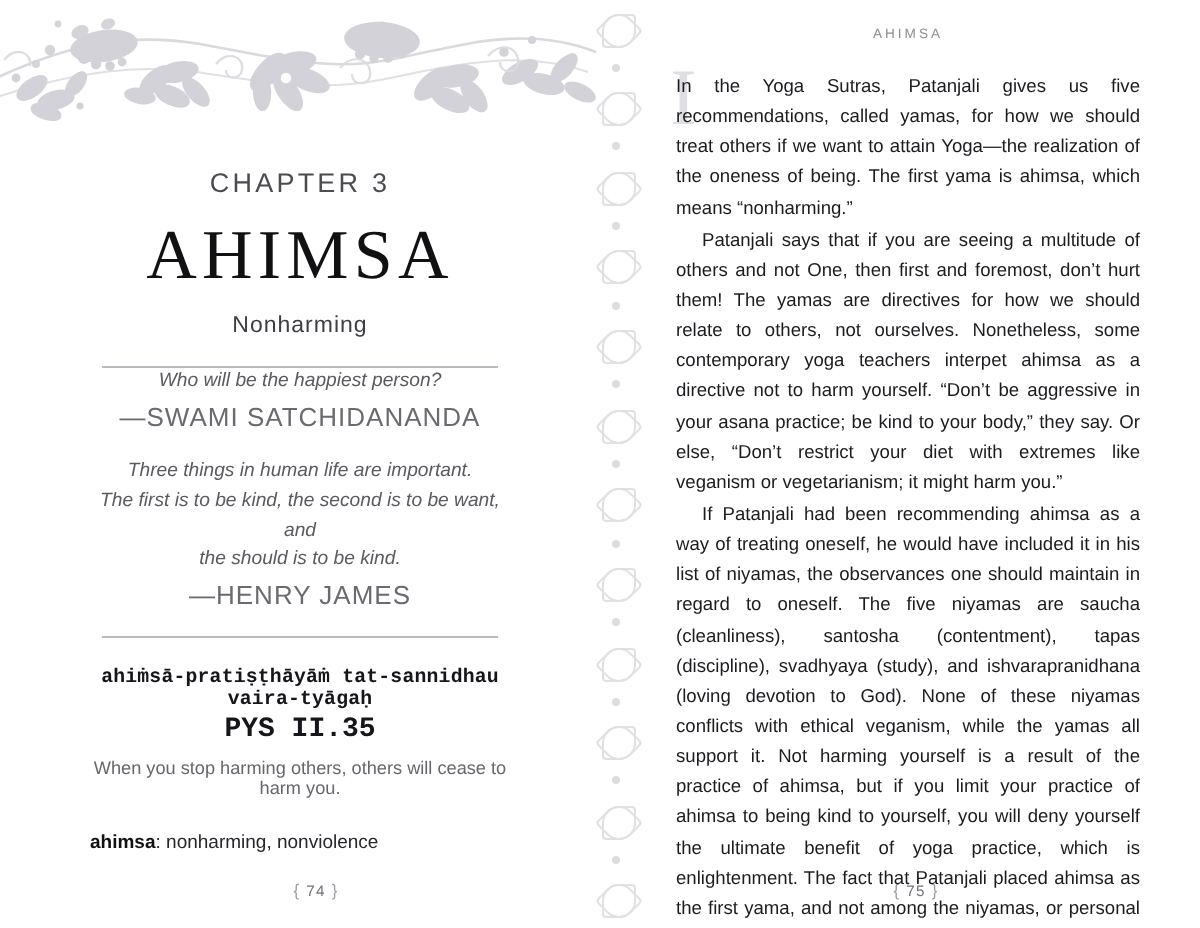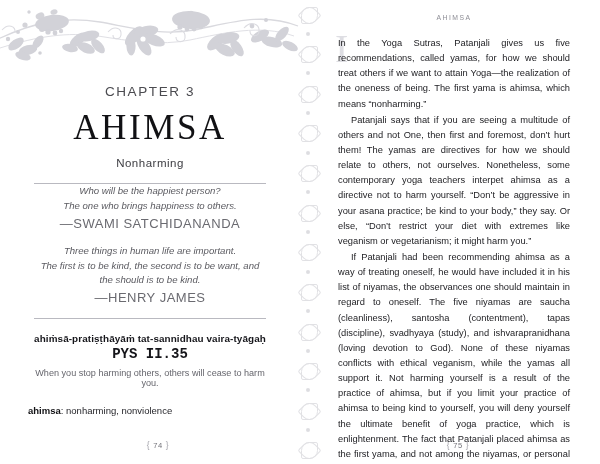--- a/index.html
+++ b/index.html
@@ -65,21 +65,21 @@
     opacity: .8;
   }
 
   
   .page {
     position: relative;
     width: 300px;
     height: 464px;
     box-sizing: border-box;
   }
-  .page-left  { padding: 0 28px; }
+  .page-left  { padding: 0 45px; }
   .page-right { padding: 0 30px 0 38px; }
 
   
   .floral {
     position: absolute;
     left: -6px;
     top: -4px;
     width: 306px;
     height: 80px;
     pointer-events: none;
@@ -147,21 +147,21 @@
     line-height: 1.62;
     color: #1f1f23;
     text-align: left;
   }
 
   .sutra {
     margin-top: 14px;
     text-align: center;
   }
   .sutra-sanskrit {
-    font-family: Liberation Sans, sans-serif;
+    font-family: Liberation Mono, monospace;
     font-weight: 700;
     font-size: 9.9px;
     color: #15151a;
     letter-spacing: .1px;
   }
   .sutra-ref {
     font-family: Liberation Mono, monospace;
     font-weight: 700;
     font-size: 14px;
     color: #15151a;
@@ -323,21 +323,20 @@
       <div class="chapter-label">CHAPTER 3</div>
       <div class="chapter-title">AHIMSA</div>
       <div class="chapter-sub">Nonharming</div>
     </div>
 
     <div class="rule"></div>
 
     <div class="epigraphs">
       <div class="epigraph">
         <div class="epi-line">Who will be the happiest person?</div>
-        <div class="epi-line">The one who brings happiness to others.</div>
         <div class="epi-attr">—Swami Satchidananda</div>
       </div>
       <div class="epigraph">
         <div class="epi-line">Three things in human life are important.</div>
         <div class="epi-line">The first is to be kind, the second is to be want, and</div>
         <div class="epi-line">the should is to be kind.</div>
         <div class="epi-attr">—Henry James</div>
       </div>
     </div>
 

